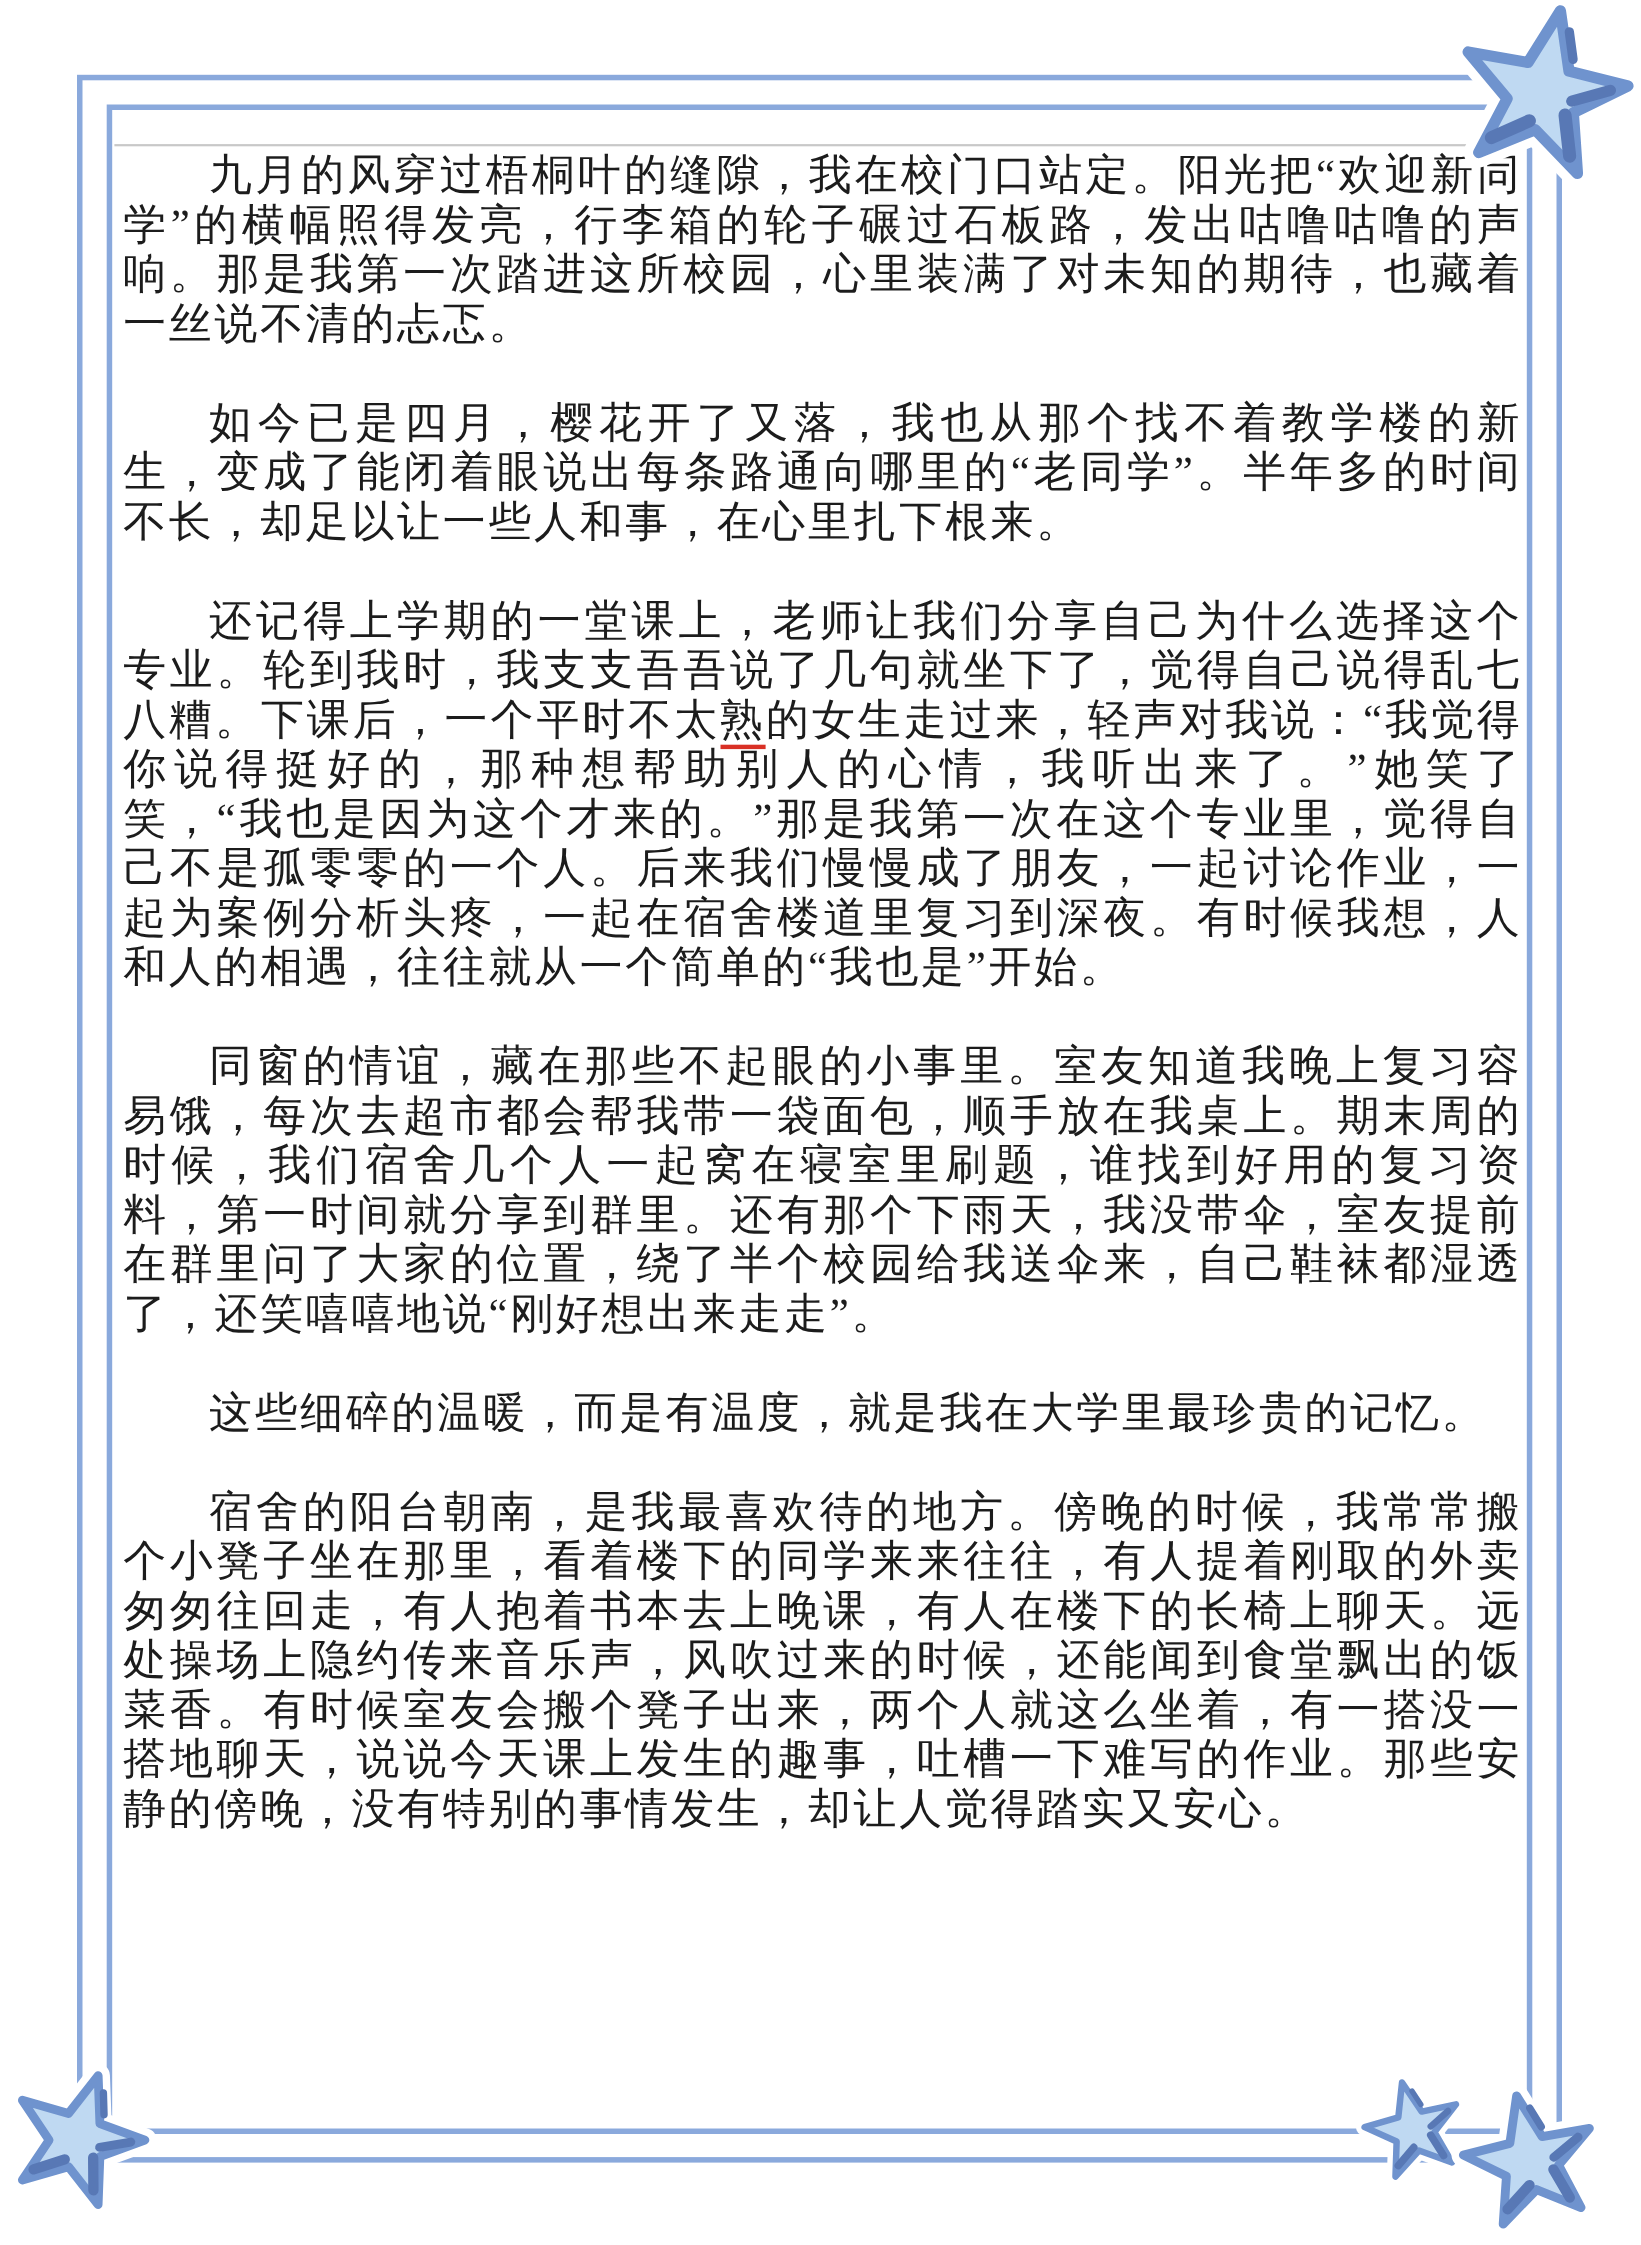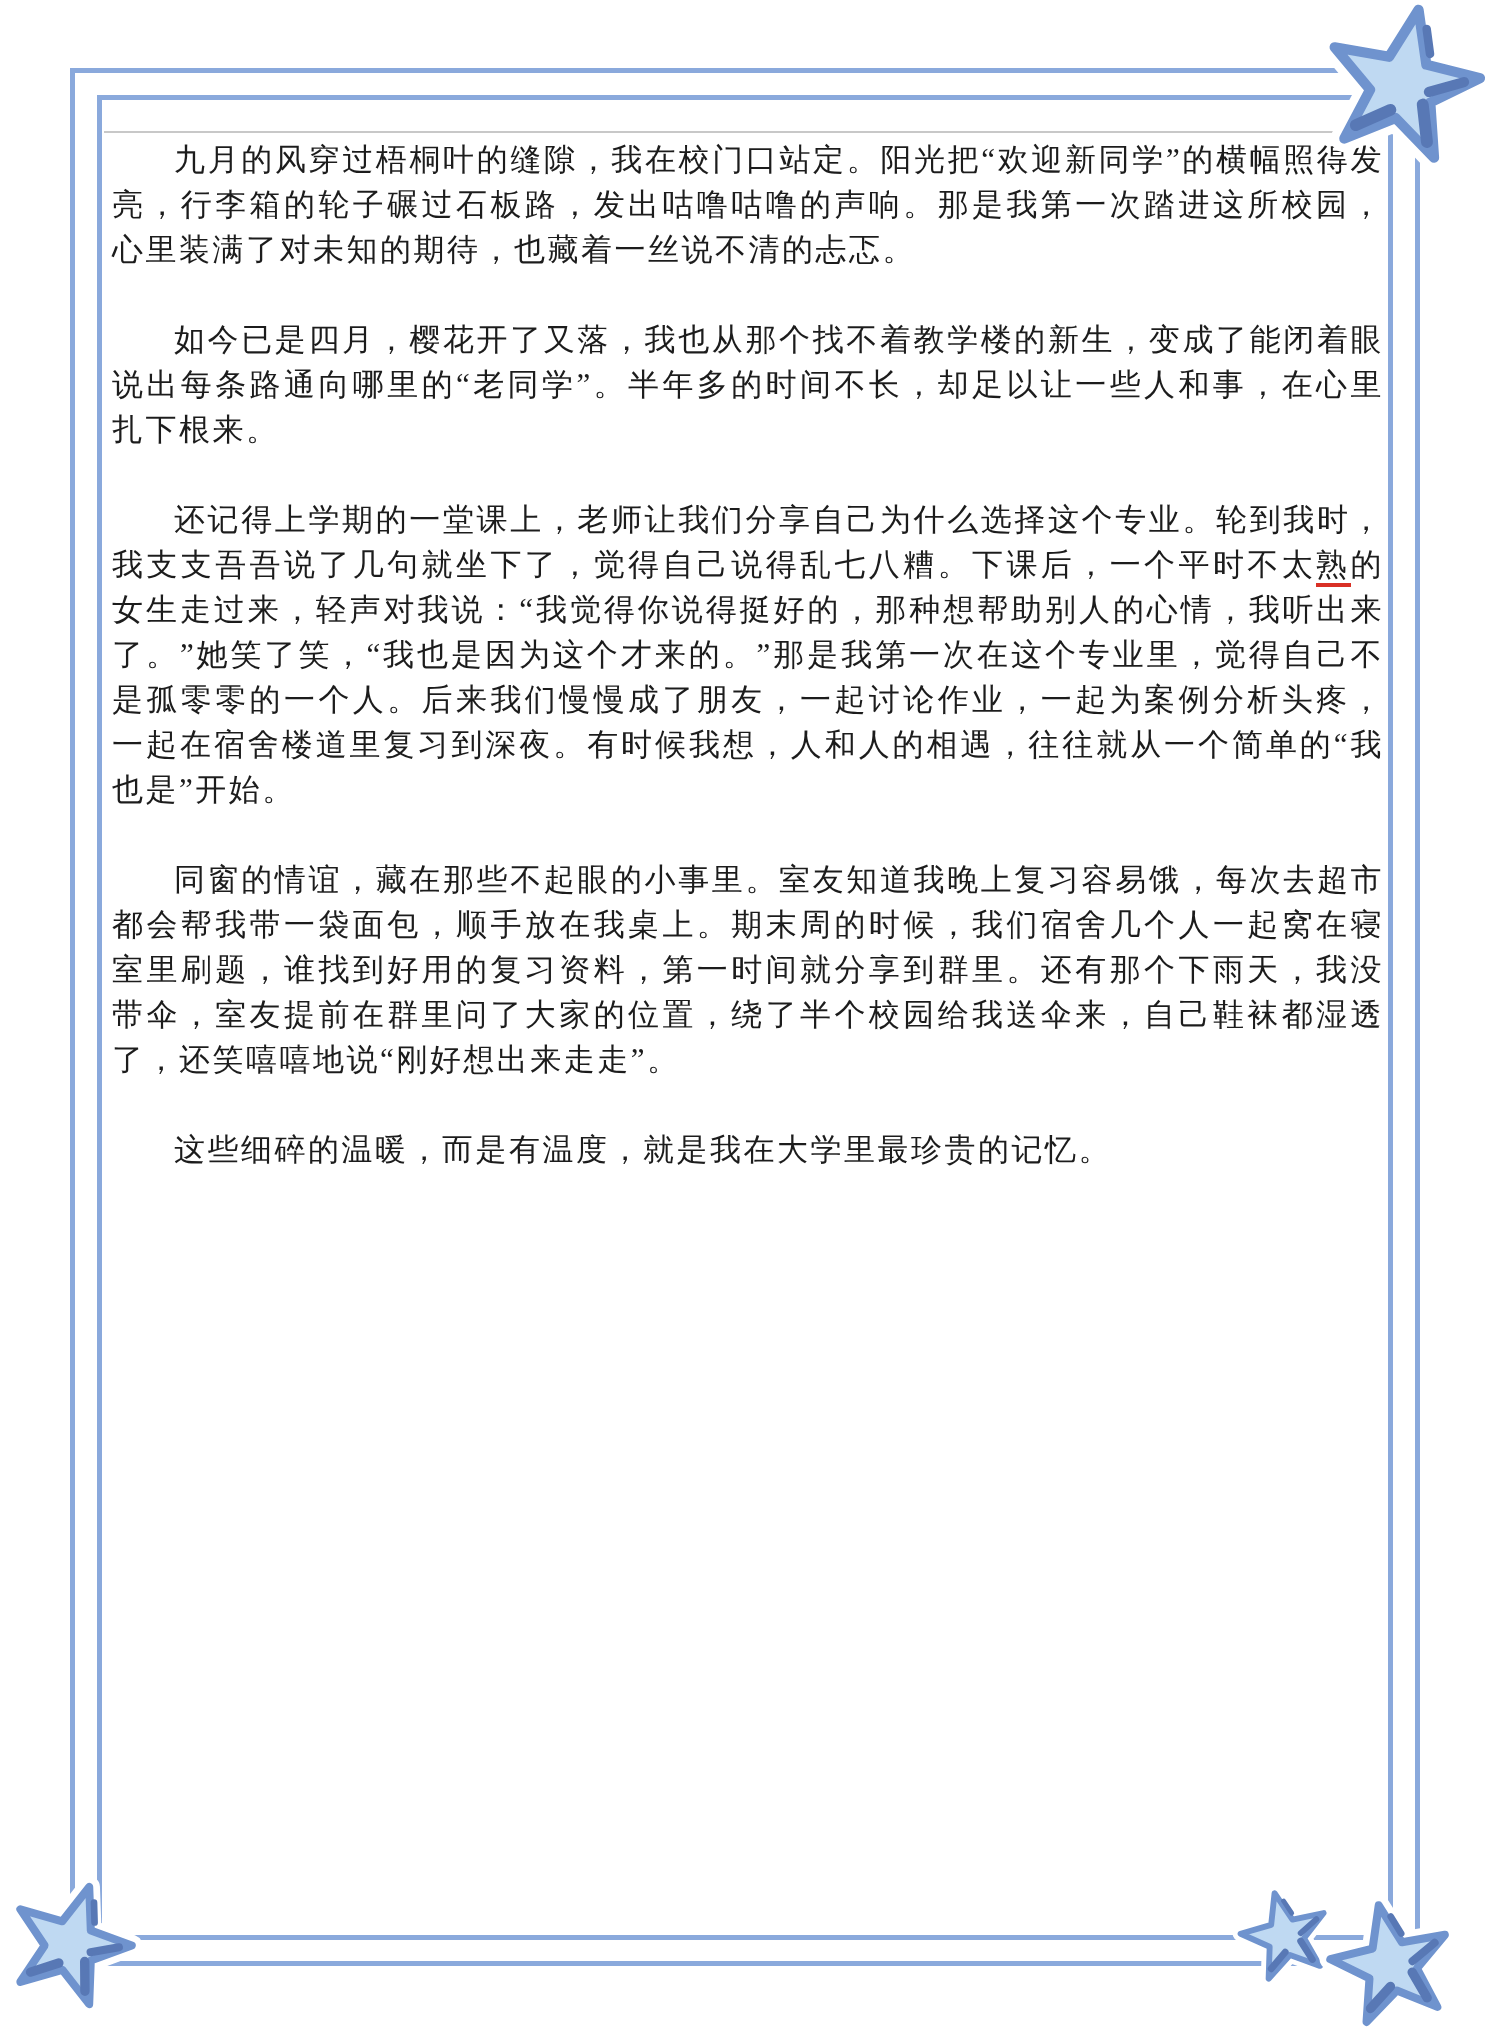--- a/index.html
+++ b/index.html
@@ -23,21 +23,21 @@
   .frame-inner{
     position:absolute;left:97px;top:95px;width:1296px;height:1845px;
     border:5px solid var(--border-blue);box-sizing:border-box;
   }
   .header-rule{
     position:absolute;left:104px;top:131px;width:1258px;height:2px;
     background:var(--rule-gray);
   }
   .essay{
     position:absolute;left:112px;top:137px;width:1272px;
-    font-size:31px;line-height:45px;letter-spacing:2.5px;
+    font-size:39px;line-height:45px;letter-spacing:2.5px;
     color:var(--text-color);text-align:justify;
   }
   .essay p{margin:0 0 45px 0;text-indent:2em;}
   .essay p:last-child{margin-bottom:0;}
   .spell-error{border-bottom:4px solid var(--spellcheck-red);padding-bottom:1px;}
   .star{position:absolute;pointer-events:none;}
   .star svg{width:100%;height:100%;display:block;overflow:visible;}
   .star-tr {left:1318px;top:-2px;  width:170px;height:170px;transform:rotate(12deg);}
   .star-bl {left:4px;   top:1876px;width:134px;height:134px;transform:rotate(18deg);}
   .star-brs{left:1236px;top:1886px;width:98px; height:98px; transform:rotate(-14deg);}
@@ -51,20 +51,21 @@
   <div class="frame-outer"></div>
   <div class="frame-inner"></div>
   <div class="header-rule"></div>
 
   <article class="essay">
     <p><span>九月的风穿过梧桐叶的缝隙，我在校门口站定。阳光把“欢迎新同学”的横幅照得发亮，行李箱的轮子碾过石板路，发出咕噜咕噜的声响。那是我第一次踏进这所校园，心里装满了对未知的期待，也藏着一丝说不清的忐忑。</span></p>
     <p><span>如今已是四月，樱花开了又落，我也从那个找不着教学楼的新生，变成了能闭着眼说出每条路通向哪里的“老同学”。半年多的时间不长，却足以让一些人和事，在心里扎下根来。</span></p>
     <p><span>还记得上学期的一堂课上，老师让我们分享自己为什么选择这个专业。轮到我时，我支支吾吾说了几句就坐下了，觉得自己说得乱七八糟。下课后，一个平时不太</span><span class="spell-error">熟</span><span>的女生走过来，轻声对我说：“我觉得你说得挺好的，那种想帮助别人的心情，我听出来了。”她笑了笑，“我也是因为这个才来的。”那是我第一次在这个专业里，觉得自己不是孤零零的一个人。后来我们慢慢成了朋友，一起讨论作业，一起为案例分析头疼，一起在宿舍楼道里复习到深夜。有时候我想，人和人的相遇，往往就从一个简单的“我也是”开始。</span></p>
     <p><span>同窗的情谊，藏在那些不起眼的小事里。室友知道我晚上复习容易饿，每次去超市都会帮我带一袋面包，顺手放在我桌上。期末周的时候，我们宿舍几个人一起窝在寝室里刷题，谁找到好用的复习资料，第一时间就分享到群里。还有那个下雨天，我没带伞，室友提前在群里问了大家的位置，绕了半个校园给我送伞来，自己鞋袜都湿透了，还笑嘻嘻地说“刚好想出来走走”。</span></p>
     <p><span>这些细碎的温暖，而是有温度，就是我在大学里最珍贵的记忆。</span></p>
+    <p><span>宿舍的阳台朝南，是我最喜欢待的地方。傍晚的时候，我常常搬个小凳子坐在那里，看着楼下的同学来来往往，有人提着刚取的外卖匆匆往回走，有人抱着书本去上晚课，有人在楼下的长椅上聊天。远处操场上隐约传来音乐声，风吹过来的时候，还能闻到食堂飘出的饭菜香。有时候室友会搬个凳子出来，两个人就这么坐着，有一搭没一搭地聊天，说说今天课上发生的趣事，吐槽一下难写的作业。那些安静的傍晚，没有特别的事情发生，却让人觉得踏实又安心。</span></p>
   </article>
 
   <svg width="0" height="0" style="position:absolute" aria-hidden="true">
     <defs>
       <g id="star-shape">
         <path d="M50,6 61.2,36.6 93.7,37.8 68.1,57.9 77,89.2 50,71 23,89.2 31.9,57.9 6.3,37.8 38.8,36.6 Z" fill="#ffffff" stroke="#ffffff" stroke-width="16" stroke-linejoin="round"></path>
         <path d="M50,6 61.2,36.6 93.7,37.8 68.1,57.9 77,89.2 50,71 23,89.2 31.9,57.9 6.3,37.8 38.8,36.6 Z" fill="var(--star-fill,#BFD9F2)" stroke="var(--star-stroke,#6F93CE)" stroke-width="6" stroke-linejoin="round"></path>
         <path d="M46,67 L28,80" stroke="var(--star-accent,#5878B5)" stroke-width="7" stroke-linecap="round" fill="none"></path>
         <path d="M71,81 L64,60" stroke="var(--star-accent,#5878B5)" stroke-width="7" stroke-linecap="round" fill="none"></path>
         <path d="M66,52 L85,42" stroke="var(--star-accent,#5878B5)" stroke-width="6" stroke-linecap="round" fill="none"></path>

